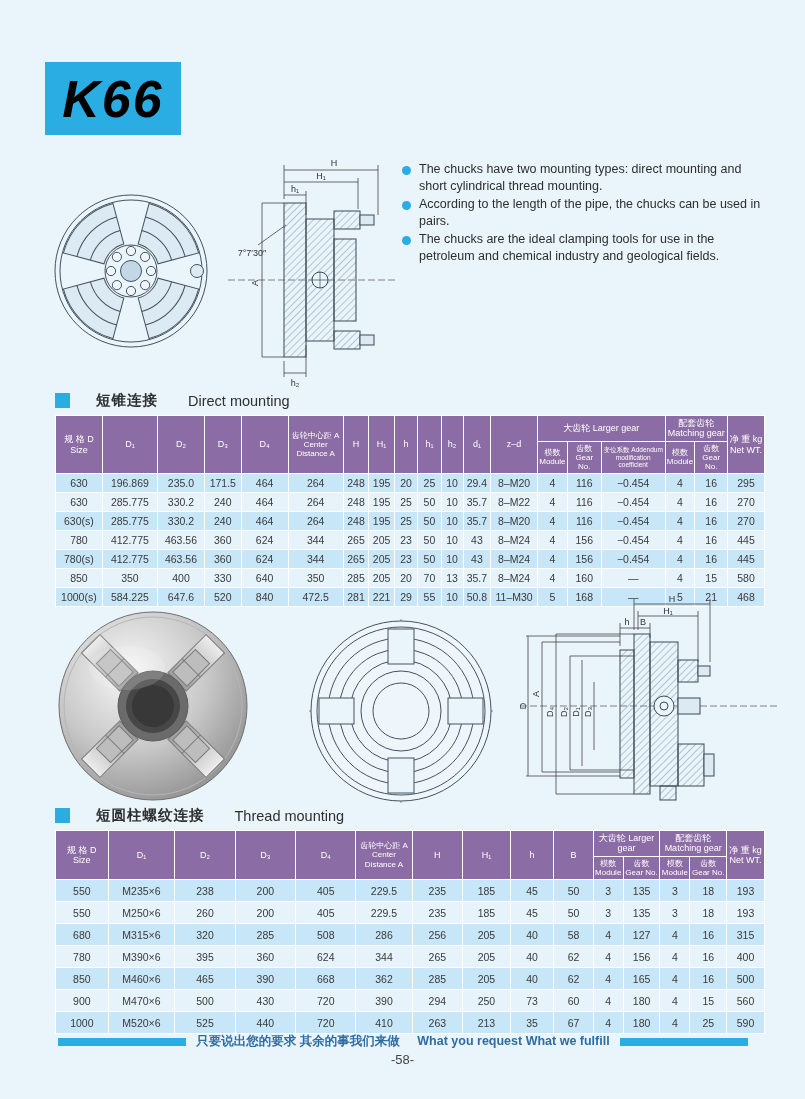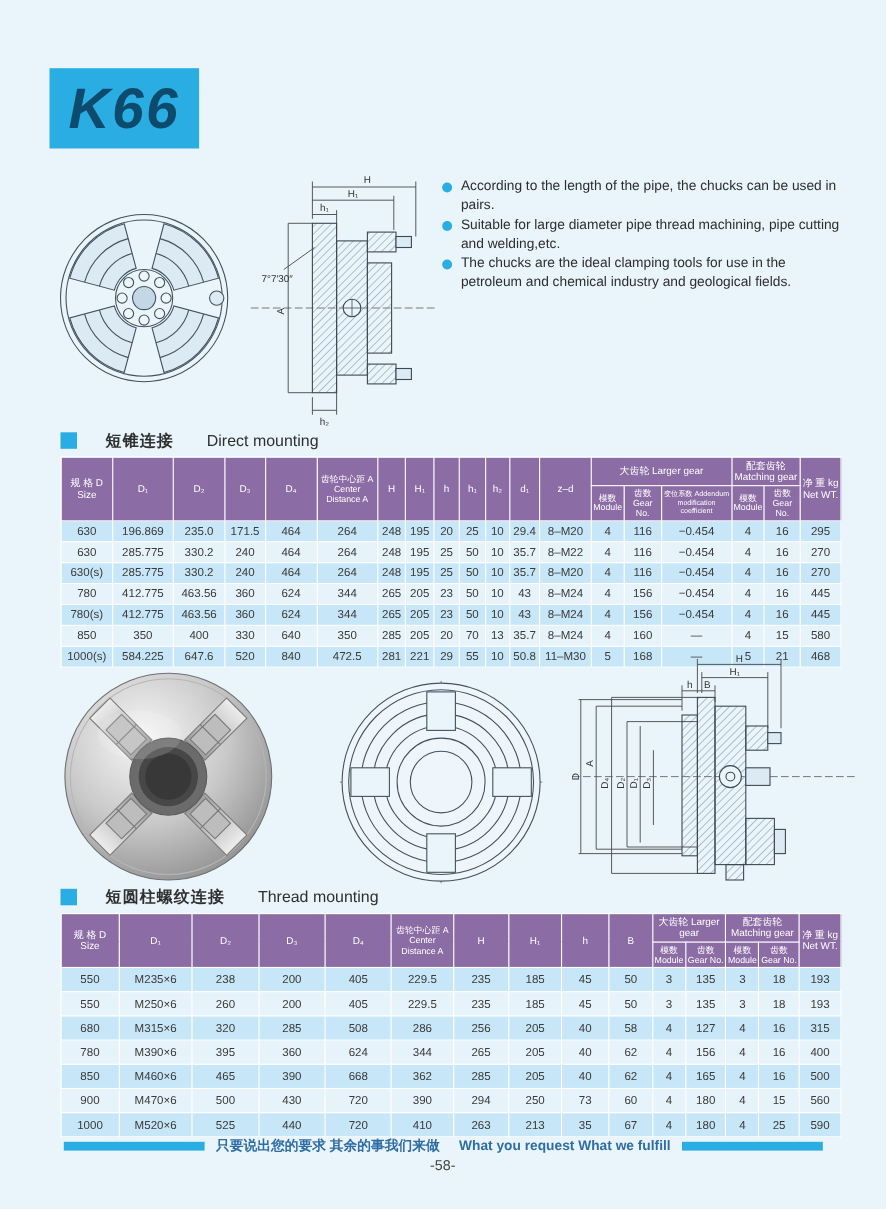--- a/index.html
+++ b/index.html
@@ -4,21 +4,21 @@
 <style>
   html,body{margin:0;padding:0;}
   body{
     width:805px;height:1099px;position:relative;overflow:hidden;
     background:#e9f4fb;
     font-family:"Liberation Sans","DejaVu Sans",sans-serif;
     color:#333;
   }
   
   .hdr{position:absolute;left:45px;top:62px;width:720px;height:73px;display:flex;}
-  .k66{width:136px;background:#29ade3;color:#0c4a6e;display:flex;align-items:center;justify-content:center;
+  .k66{width:136px;background:#29ade3;color:#000000;display:flex;align-items:center;justify-content:center;
        font-size:52px;font-weight:bold;font-style:italic;letter-spacing:2px;}
   .hdr-gap{width:6px;}
   .titlebox{flex:1;background:#29ade3;color:#fff;border-top:3px solid #fff;box-sizing:border-box;}
   .title-zh{font-size:27px;font-weight:bold;letter-spacing:3px;padding:5px 0 4px 16px;border-bottom:3px solid #fff;}
   .title-en{font-size:15px;font-weight:bold;letter-spacing:.5px;padding:5px 0 0 16px;}
   
   .features{position:absolute;left:400px;top:149px;width:372px;}
   ul.feat{list-style:none;margin:0;padding:0;}
   ul.feat li{position:relative;padding-left:19px;}
   ul.feat li::before{content:"";position:absolute;left:2px;top:5px;width:9px;height:9px;border-radius:50%;background:#29ade3;}
@@ -57,22 +57,22 @@
 </head>
 <body>
 
 <div class="hdr">
   <div class="k66">K66</div>
   <div class="hdr-gap"></div>
 </div>
 
 <div class="features">
   <ul class="feat feat-en">
+      <li>The chucks have two mounting types: direct mounting and short cylindrical thread mounting.</li>
       <li>According to the length of the pipe, the chucks can be used in pairs.</li>
-      <li>Suitable for large diameter pipe thread machining, pipe cutting and  welding,etc.</li>
       <li>The chucks are the ideal clamping tools for use in the petroleum and chemical industry and geological fields.</li>
     </ul>
 </div>
 
 <svg class="drw" style="left:50px;top:190px" width="162" height="162" viewBox="0 0 162 162">
   <g stroke="#44525e" fill="none" stroke-width="1">
     <circle cx="81" cy="81" r="76"></circle>
       <circle cx="81" cy="81" r="71"></circle>
   </g>
   <g>

